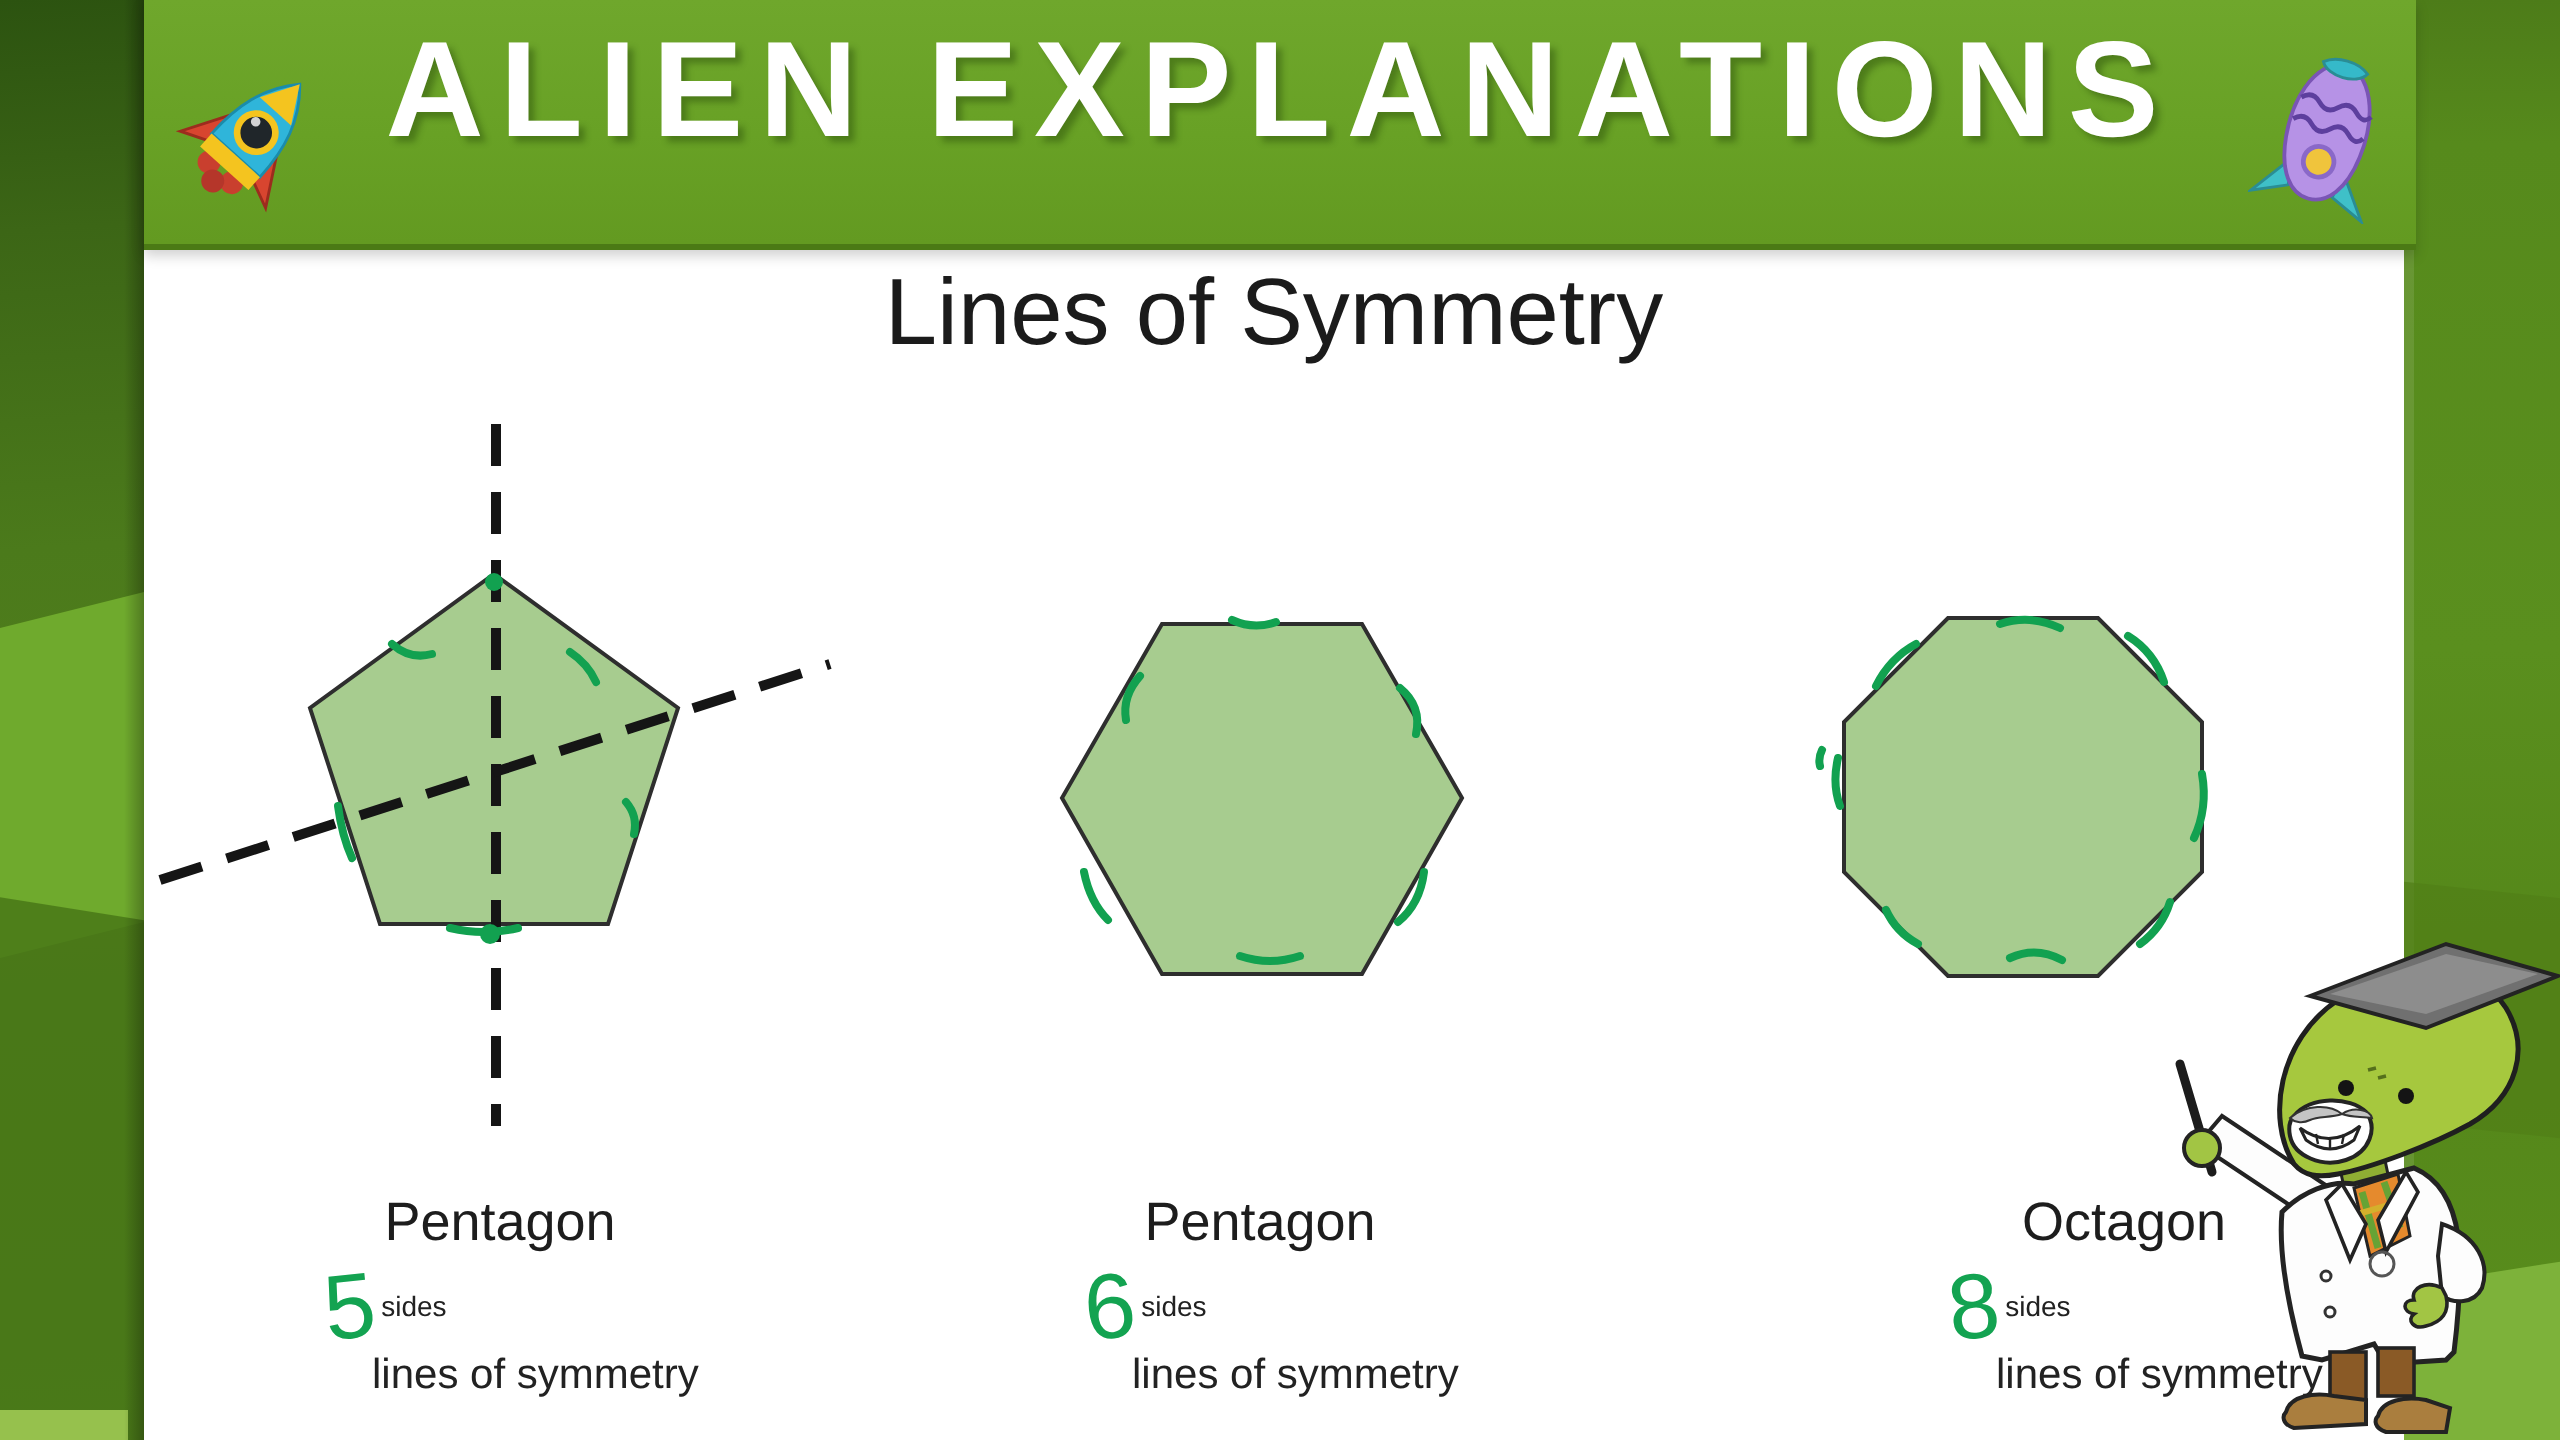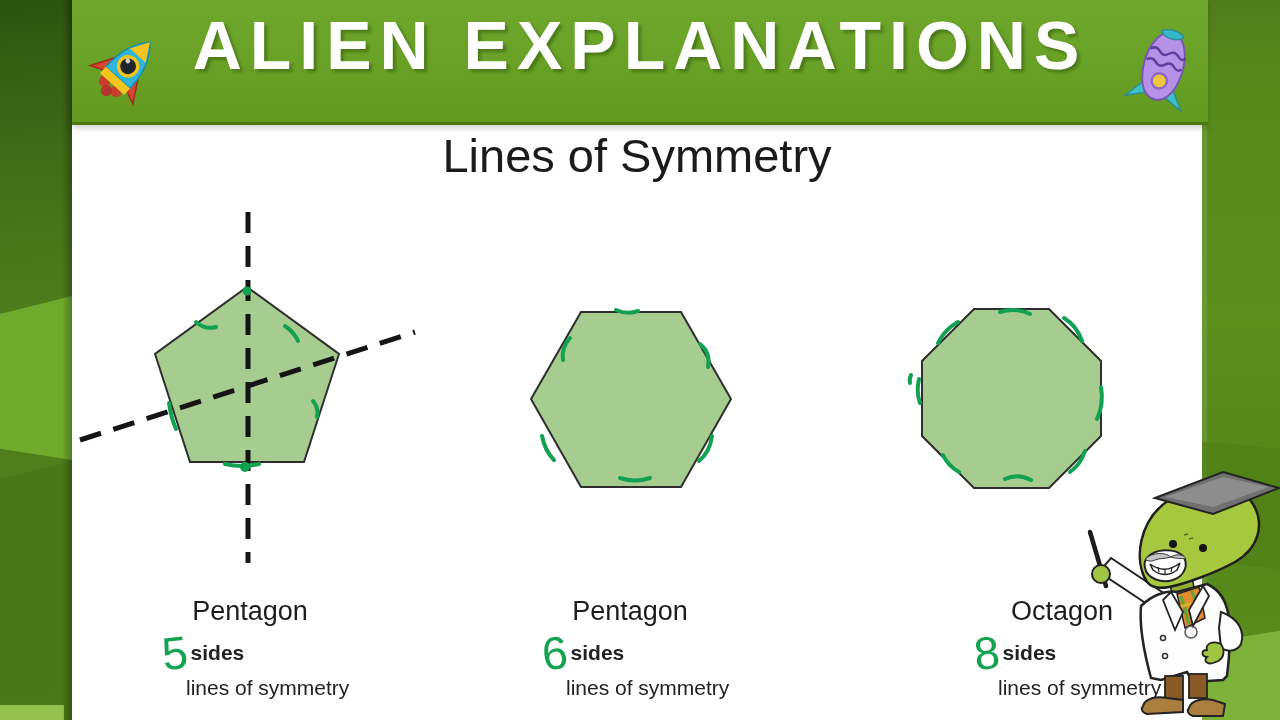--- a/index.html
+++ b/index.html
@@ -64,21 +64,21 @@
   .label{position:absolute; top:596px; width:300px; z-index:2; color:#222;}
   .label-pentagon{left:100px;}
   .label-hexagon{left:480px;}
   .label-octagon{left:912px;}
   .shape-name{font-size:27px; color:#1d1d1d; text-align:center; height:34px;}
   .sides-row{margin:2px 0 0 62px; height:42px; display:flex; align-items:center;}
   .digit{
     font-size:46px; line-height:1; color:#13a351; margin-right:3px;
     transform:rotate(-6deg); display:inline-block;
   }
-  .sides-label{font-size:21px;font-weight:bold;}
+  .sides-label{font-size:14px;}
   .sym-row{margin:2px 0 0 86px; font-size:21px;}
 
   
   .alien{position:absolute; left:1073px; top:460px; width:207px; height:260px; z-index:5; overflow:visible;}
 </style>
 </head>
 <body>
 
 <div class="stage">
 

